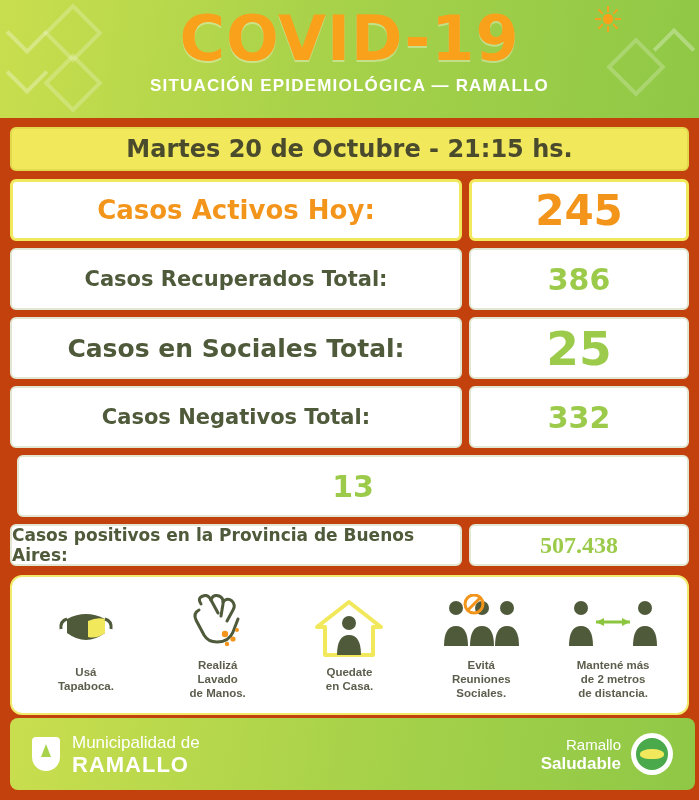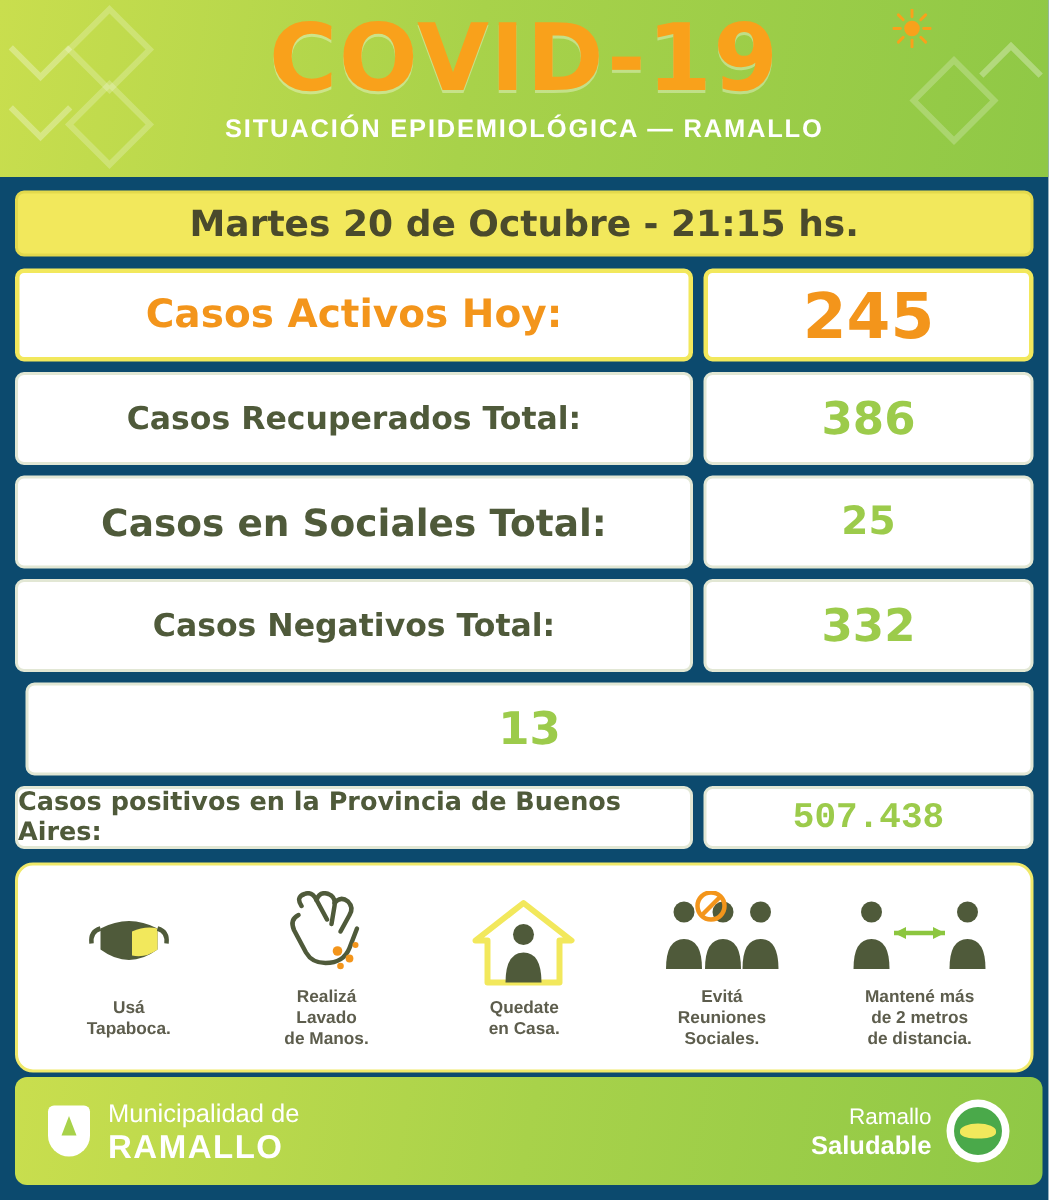--- a/index.html
+++ b/index.html
@@ -10,21 +10,21 @@
   body {
     width: 699px;
     height: 800px;
     font-family: "Liberation Sans", sans-serif;
     overflow: hidden;
   }
   .poster {
     position: relative;
     width: 699px;
     height: 800px;
-    background: #0c4a6e;
+    background: #c2410c;
     box-sizing: border-box;
   }
 
   
   .header {
     position: relative;
     width: 699px;
     height: 118px;
     background: linear-gradient(100deg, #c9de4e 0%, #a8d24a 45%, #8fc846 100%);
     overflow: hidden;
@@ -146,21 +146,21 @@
   }
   .row.highlight .label-cell span {
     color: #f3951b;
     font-size: 26px;
   }
   .row.highlight .value-cell span {
     color: #f3951b;
     font-size: 42px;
   }
   .row.semi .label-cell span { font-size: 25px; }
-  .row.semi .value-cell span { font-size: 26px; }
+  .row.semi .value-cell span { font-size: 47px; }
 
   
   .province {
     margin: 6px 10px 0 10px;
     display: flex;
     height: 42px;
   }
   .province .p-label {
     flex: 0 0 452px;
     background: #ffffff;
@@ -182,21 +182,21 @@
     margin-left: 7px;
     background: #ffffff;
     border: 2px solid #e2e7d4;
     border-radius: 6px;
     display: flex;
     align-items: center;
     justify-content: center;
     box-sizing: border-box;
   }
   .province .p-value span {
-    font-family: Liberation Mono, monospace;
+    font-family: Liberation Serif, serif;
     font-weight: bold;
     font-size: 24px;
     color: #9ccb4b;
   }
 
   
   .recorda {
     margin: 9px 10px 0 10px;
     height: 140px;
     background: #ffffff;

